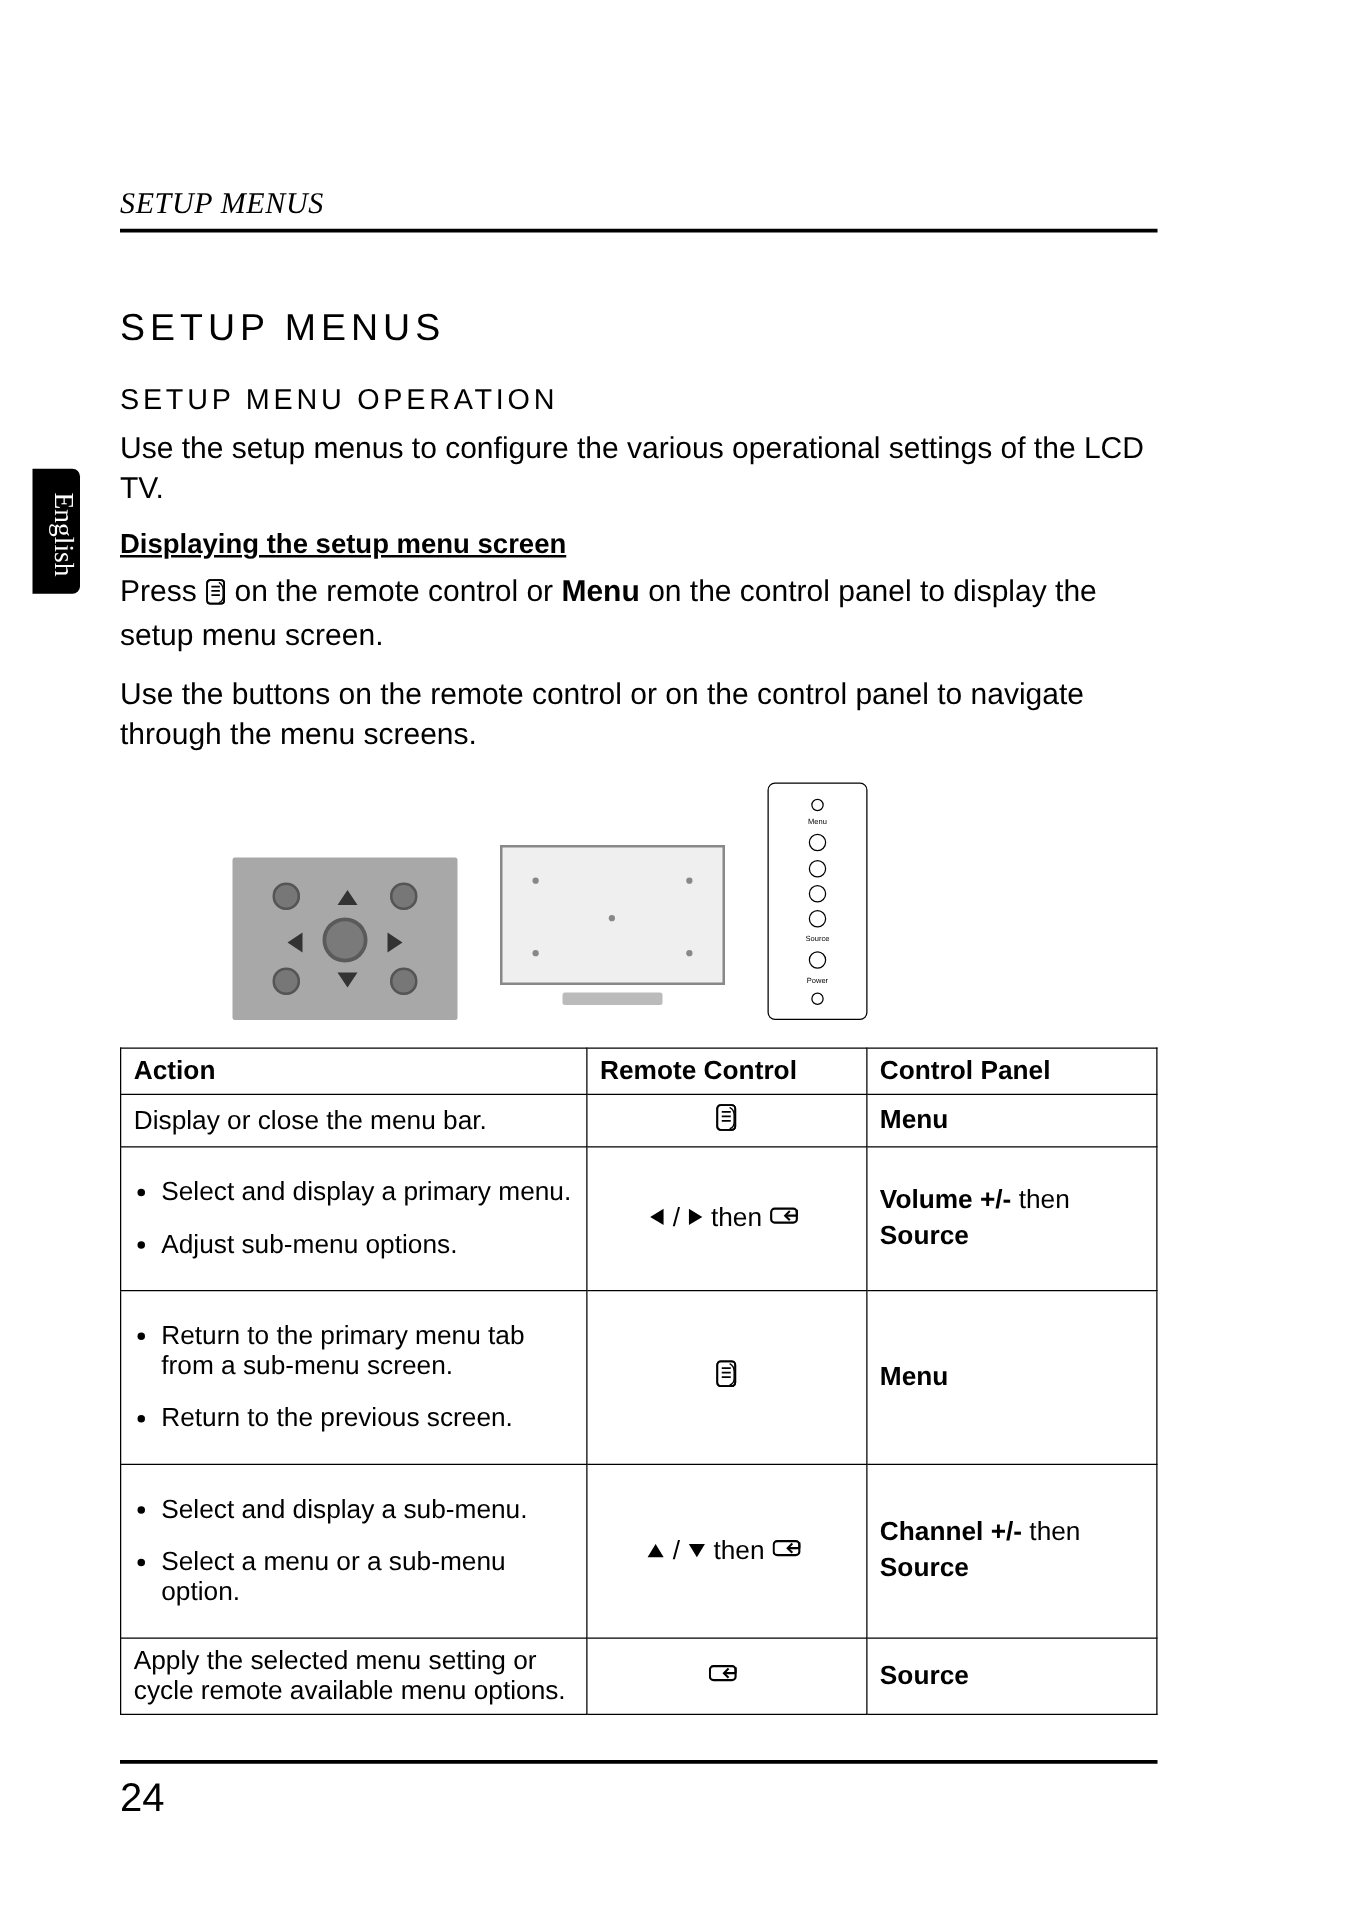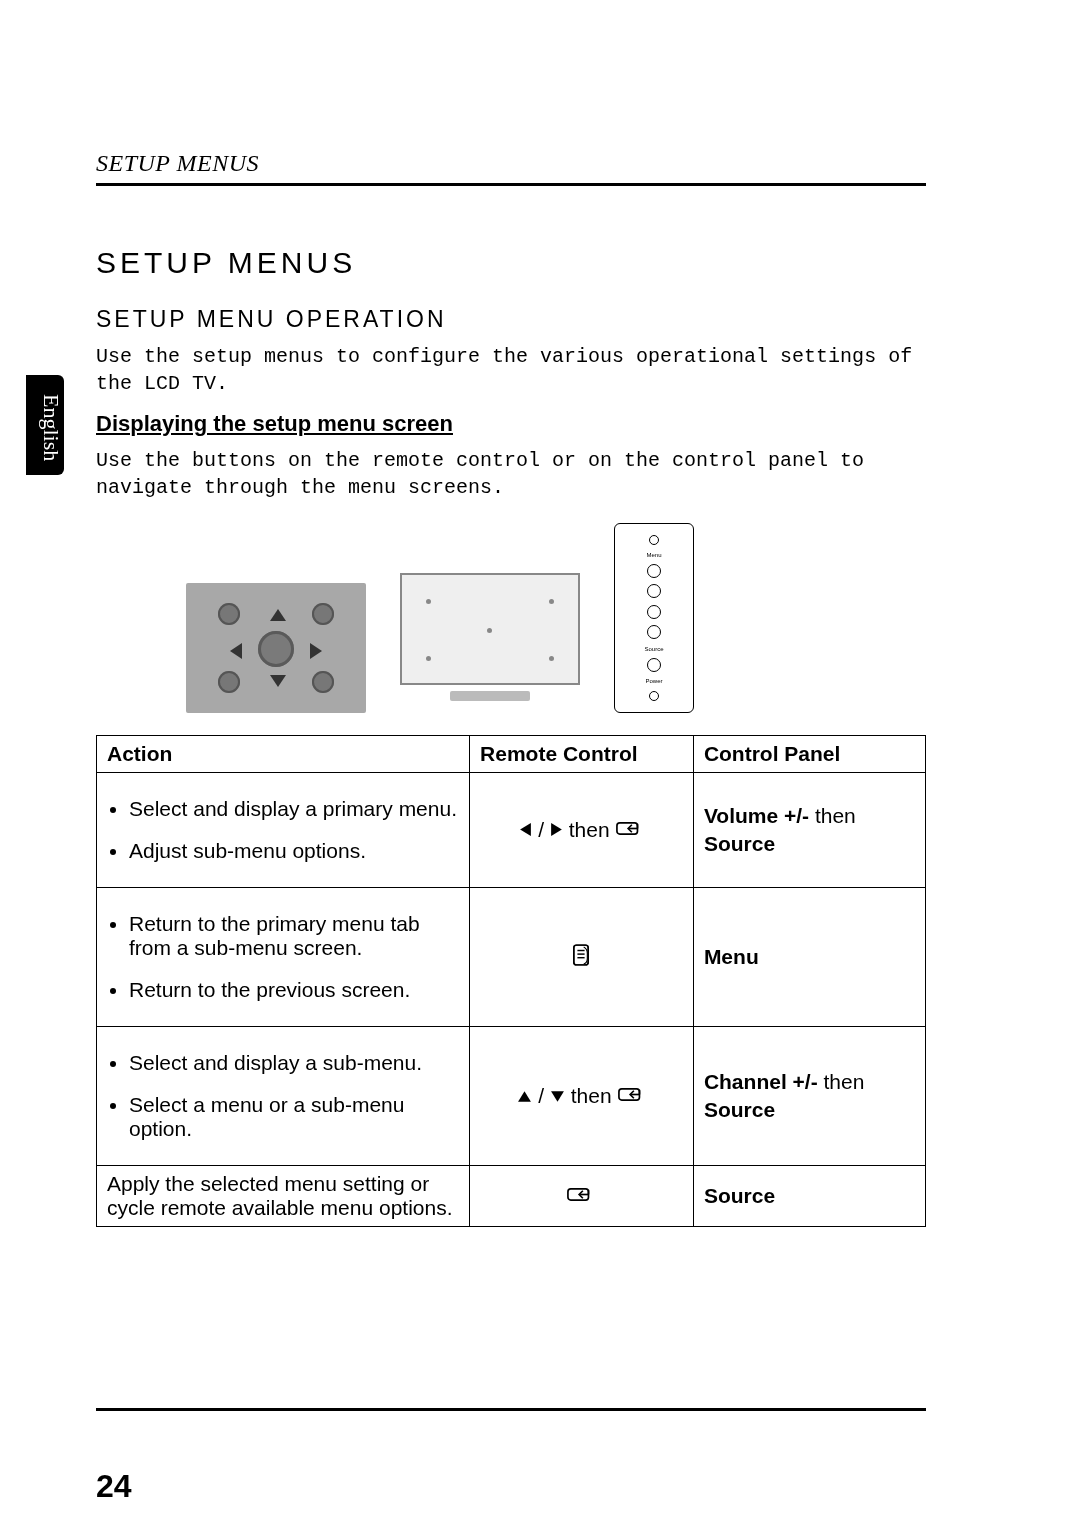--- a/index.html
+++ b/index.html
@@ -34,23 +34,23 @@
     border: 0;
     border-top: 3px solid #000;
     position: absolute;
     left: 96px;
     width: 830px;
     top: 1400px;
   }
   .pagenum {
     position: absolute;
     left: 96px;
-    top: 1468px;
+    top: 1420px;
     font-size: 32px;
-    font-weight: 700;
+    font-weight: 400;
     font-family: Arial, Helvetica, sans-serif;
   }
   .lang-tab {
     position: absolute;
     left: 26px;
     top: 375px;
     width: 38px;
     height: 100px;
     background: #000;
     color: #fff;
@@ -69,24 +69,23 @@
     font-weight: 400;
     margin: 0 0 26px 0;
   }
   .h2 {
     font-size: 23px;
     letter-spacing: 3px;
     font-weight: 400;
     margin: 0 0 10px 0;
   }
   .body {
-    font-size: 20px;
+    font-size: 24px;
     line-height: 1.35;
     margin: 0 0 14px 0;
-    font-family: Liberation Mono, monospace;
   }
   .subhead {
     font-size: 22px;
     font-weight: bold;
     text-decoration: underline;
     margin: 8px 0 10px 0;
   }
   .inline-icon {
     display: inline-block;
     vertical-align: -3px;
@@ -214,20 +213,29 @@
 
 <div class="page">
   <div class="running-head">SETUP MENUS</div>
   <hr class="rule">
 
   <h1 class="h1">SETUP MENUS</h1>
   <h2 class="h2">SETUP MENU OPERATION</h2>
   <p class="body">Use the setup menus to configure the various operational settings of the LCD TV.</p>
 
   <div class="subhead">Displaying the setup menu screen</div>
+  <p class="body">
+    <span>Press </span>
+    <span class="inline-icon"><svg width="17" height="21">
+          <use href="#icon-menu"></use>
+        </svg></span>
+    <span> on the remote control or </span>
+    <span class="b">Menu</span>
+    <span> on the control panel to display the setup menu screen.</span>
+  </p>
 
   <p class="body">Use the buttons on the remote control or on the control panel to navigate through the menu screens.</p>
 
   <div class="figs">
     <div class="fig-remote">
       <div class="dpad">
         <div class="corner c1"></div>
           <div class="corner c2"></div>
           <div class="corner c3"></div>
           <div class="corner c4"></div>
@@ -266,20 +274,31 @@
   <table class="ops">
     <thead>
       <tr>
         <th style="width:45%">Action</th>
         <th style="width:27%">Remote Control</th>
         <th style="width:28%">Control Panel</th>
       </tr>
     </thead>
     <tbody>
 
+      <tr>
+        <td>Display or close the menu bar.</td>
+        <td class="center">
+          <span><svg width="18" height="22">
+                <use href="#icon-menu"></use>
+              </svg></span>
+        </td>
+        <td class="cp-cell">
+          <span class="b">Menu</span>
+        </td>
+      </tr>
 
       <tr>
         <td>
           <ul>
             <li>Select and display a primary menu.</li>
             <li>Adjust sub-menu options.</li>
           </ul>
         </td>
         <td class="center">
           <span><svg width="13" height="15">

